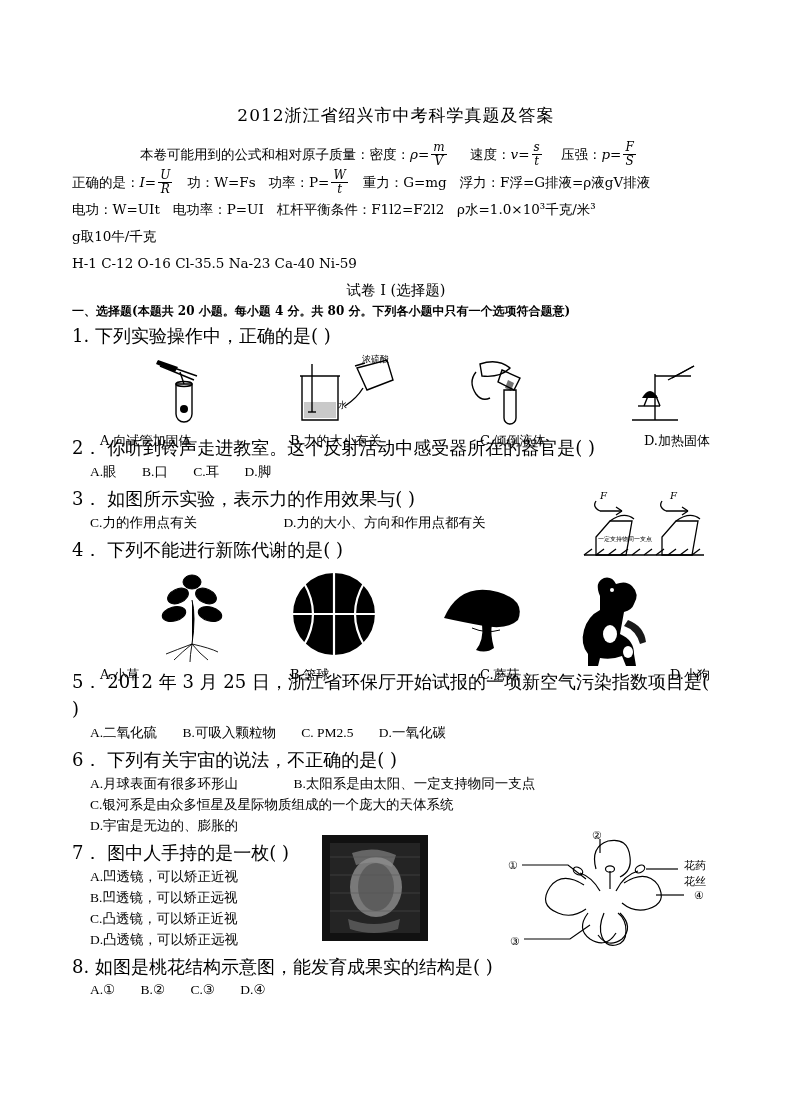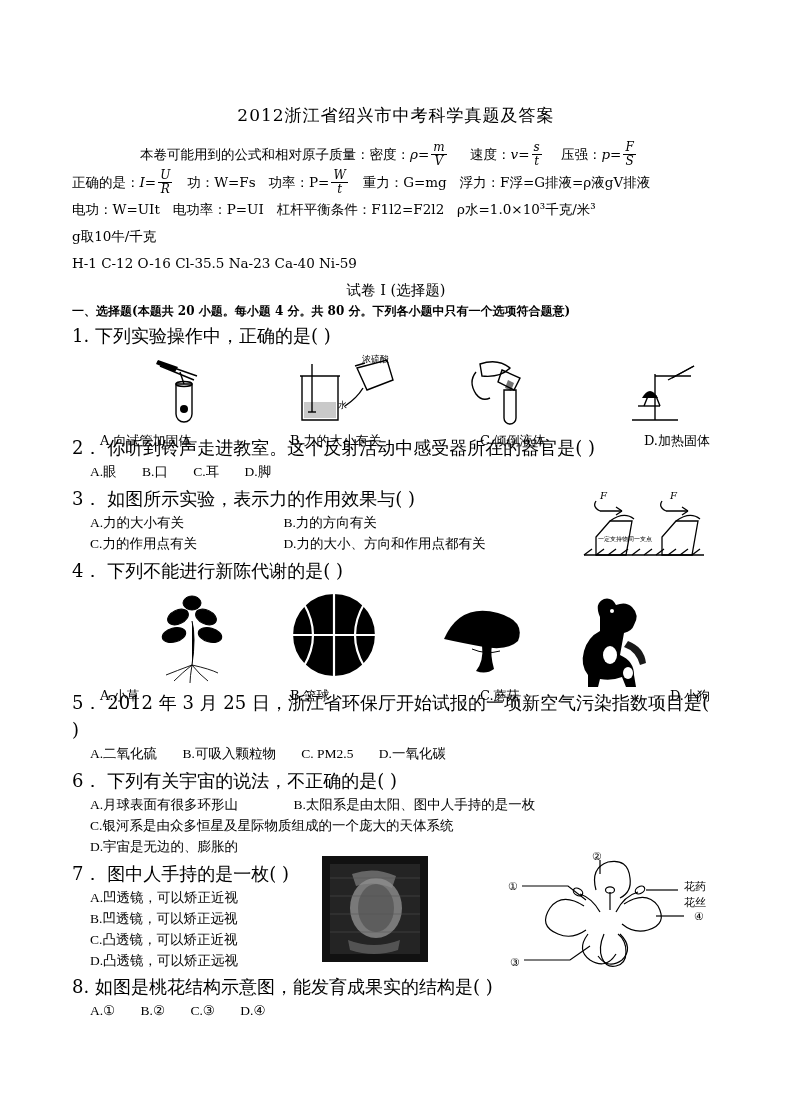--- a/index.html
+++ b/index.html
@@ -249,24 +249,20 @@
           <text x="100" y="14" font-size="10" font-style="italic" font-family="DejaVu Serif, serif">F</text>
           <text x="28" y="56" font-size="6" font-family="DejaVu Serif, serif">一定支持物同一支点</text>
         </svg>
       </div>
       <div class="q">
         <span>3．</span>
         <span>如图所示实验，表示力的作用效果与(       )</span>
       </div>
       <div class="opts">
         <div>
-          <span style="display:inline-block;width:190px">A.力的大小有关</span>
-          <span>B.力的方向有关</span>
-        </div>
-        <div>
           <span style="display:inline-block;width:190px">C.力的作用点有关</span>
           <span>D.力的大小、方向和作用点都有关</span>
         </div>
       </div>
     </div>
 
     <div class="q">
       <span>4．</span>
       <span>下列不能进行新陈代谢的是(       )</span>
     </div>
@@ -335,21 +331,21 @@
       <span>D.一氧化碳</span>
     </div>
 
     <div class="q">
       <span>6．</span>
       <span>下列有关宇宙的说法，不正确的是(       )</span>
     </div>
     <div class="opts">
       <div>
         <span style="display:inline-block;width:200px">A.月球表面有很多环形山</span>
-        <span>B.太阳系是由太阳、图中人手持的是一枚</span>
+        <span>B.太阳系是由太阳、一定支持物同一支点</span>
       </div>
       <div>
         <span>C.银河系是由众多恒星及星际物质组成的一个庞大的天体系统</span>
       </div>
       <div>
         <span>D.宇宙是无边的、膨胀的</span>
       </div>
     </div>
 
     <div class="fig-row">

